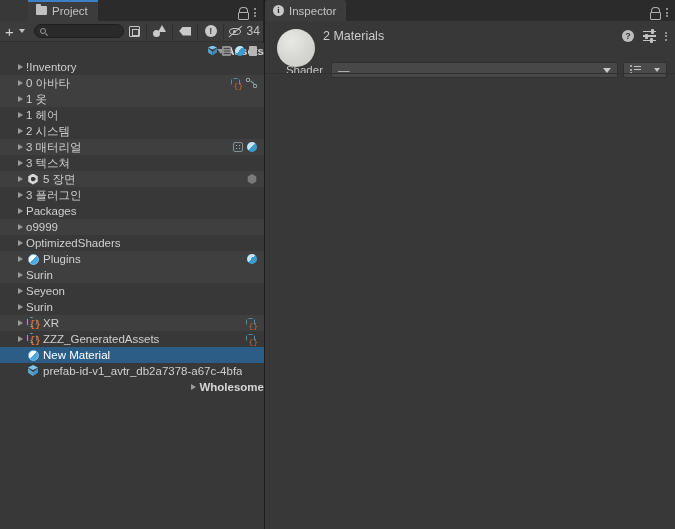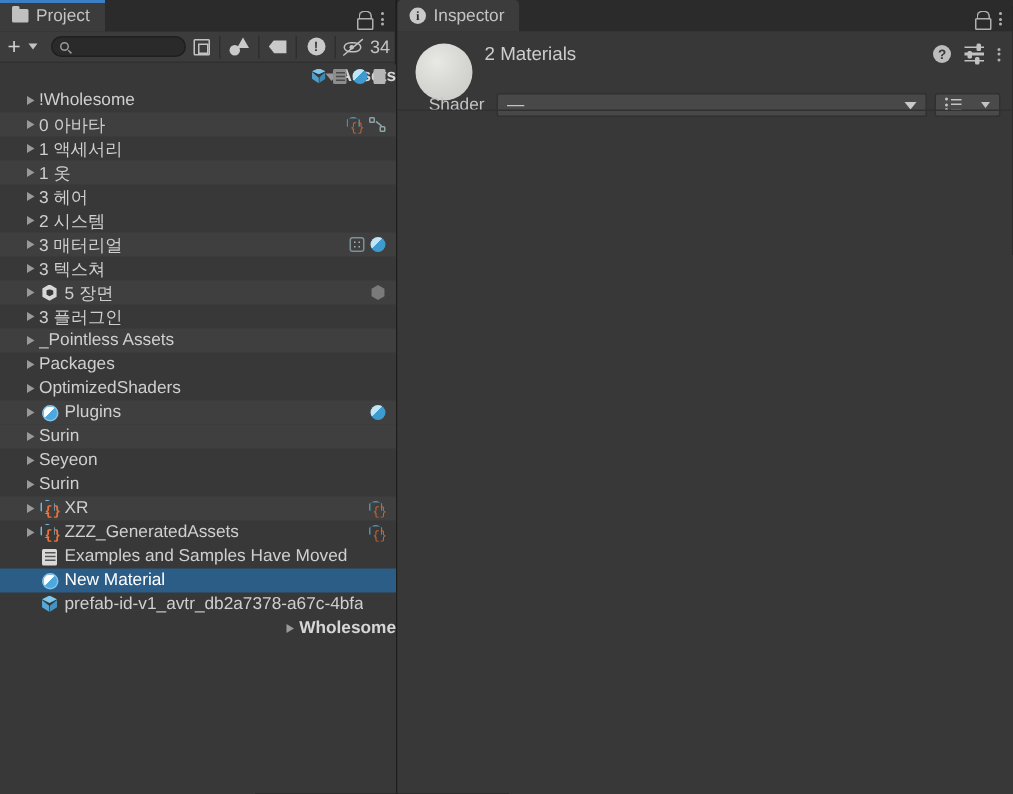--- a/index.html
+++ b/index.html
@@ -16,21 +16,21 @@
   #top-strip { position:absolute; left:0; top:0; width:675px; height:6px; background:#1b1b1b; }
   #top-strip .chip { position:absolute; top:0; height:4px; background:#393939; border-radius:1px; }
 
   
   #project-panel {
     position:absolute; left:0; top:0; width:264px; height:529px;
     background:#383838; border-right:1px solid #232323;
   }
   .tabbar {
     position:relative; height:21px; background:#2b2b2b;
-    display:flex; align-items:flex-end;
+    display:flex; align-items:flex-end;margin-left:28px;
   }
   .tab {
     position:relative; height:21px; padding:0 10px 0 8px;
     display:flex; align-items:center; gap:5px;
     font-size:11.5px; color:#c4c4c4; background:#3c3c3c;
     border-top-left-radius:3px; border-top-right-radius:3px;
   }
   .tab.accent::before {
     content:""; position:absolute; left:0; right:0; top:0; height:2px; background:#3d7fc4;
   }
@@ -288,59 +288,53 @@
         <span class="bdg-doc"></span>
         <span class="bdg-sphere"></span>
         <span class="bdg-page"></span>
       </span>
     </div>
 
     <div class="row">
       <span class="arrow indent1">
           <i></i>
         </span>
-      <span class="lbl">!Wholesome</span>
+      <span class="lbl">!Inventory</span>
     </div>
 
     <div class="row alt">
       <span class="arrow indent1">
           <i></i>
         </span>
       <span class="lbl">0 아바타</span>
       <span class="badges">
         <span class="bdg-prefab">
             <span class="wire"></span>
             <span class="br">{}</span>
           </span>
         <span class="bdg-link">
             <i></i>
             <i></i>
           </span>
       </span>
     </div>
 
-    <div class="row">
-      <span class="arrow indent1">
-          <i></i>
-        </span>
-      <span class="lbl">1 액세서리</span>
-    </div>
 
     <div class="row alt">
       <span class="arrow indent1">
           <i></i>
         </span>
       <span class="lbl">1 옷</span>
     </div>
 
     <div class="row">
       <span class="arrow indent1">
           <i></i>
         </span>
-      <span class="lbl">3 헤어</span>
+      <span class="lbl">1 헤어</span>
     </div>
 
 
     <div class="row">
       <span class="arrow indent1">
           <i></i>
         </span>
       <span class="lbl">2 시스템</span>
     </div>
 
@@ -375,34 +369,34 @@
       </span>
     </div>
 
     <div class="row">
       <span class="arrow indent1">
           <i></i>
         </span>
       <span class="lbl">3 플러그인</span>
     </div>
 
-    <div class="row alt">
-      <span class="arrow indent1">
-          <i></i>
-        </span>
-      <span class="lbl">_Pointless Assets</span>
-    </div>
 
     <div class="row">
       <span class="arrow indent1">
           <i></i>
         </span>
       <span class="lbl">Packages</span>
     </div>
 
+    <div class="row alt">
+      <span class="arrow indent1">
+          <i></i>
+        </span>
+      <span class="lbl">o9999</span>
+    </div>
 
     <div class="row">
       <span class="arrow indent1">
           <i></i>
         </span>
       <span class="lbl">OptimizedShaders</span>
     </div>
 
     <div class="row alt">
       <span class="arrow indent1">
@@ -470,27 +464,20 @@
       <span class="lbl">ZZZ_GeneratedAssets</span>
       <span class="badges">
         <span class="bdg-prefab">
             <span class="wire"></span>
             <span class="br">{}</span>
           </span>
       </span>
     </div>
 
 
-    <div class="row">
-      <span class="arrow none indent1"></span>
-      <span class="ricon">
-          <span class="i-txt"></span>
-        </span>
-      <span class="lbl">Examples and Samples Have Moved</span>
-    </div>
 
 
     <div class="row sel">
       <span class="arrow none indent1"></span>
       <span class="ricon">
           <span class="i-mat"></span>
         </span>
       <span class="lbl">New Material</span>
     </div>
 

